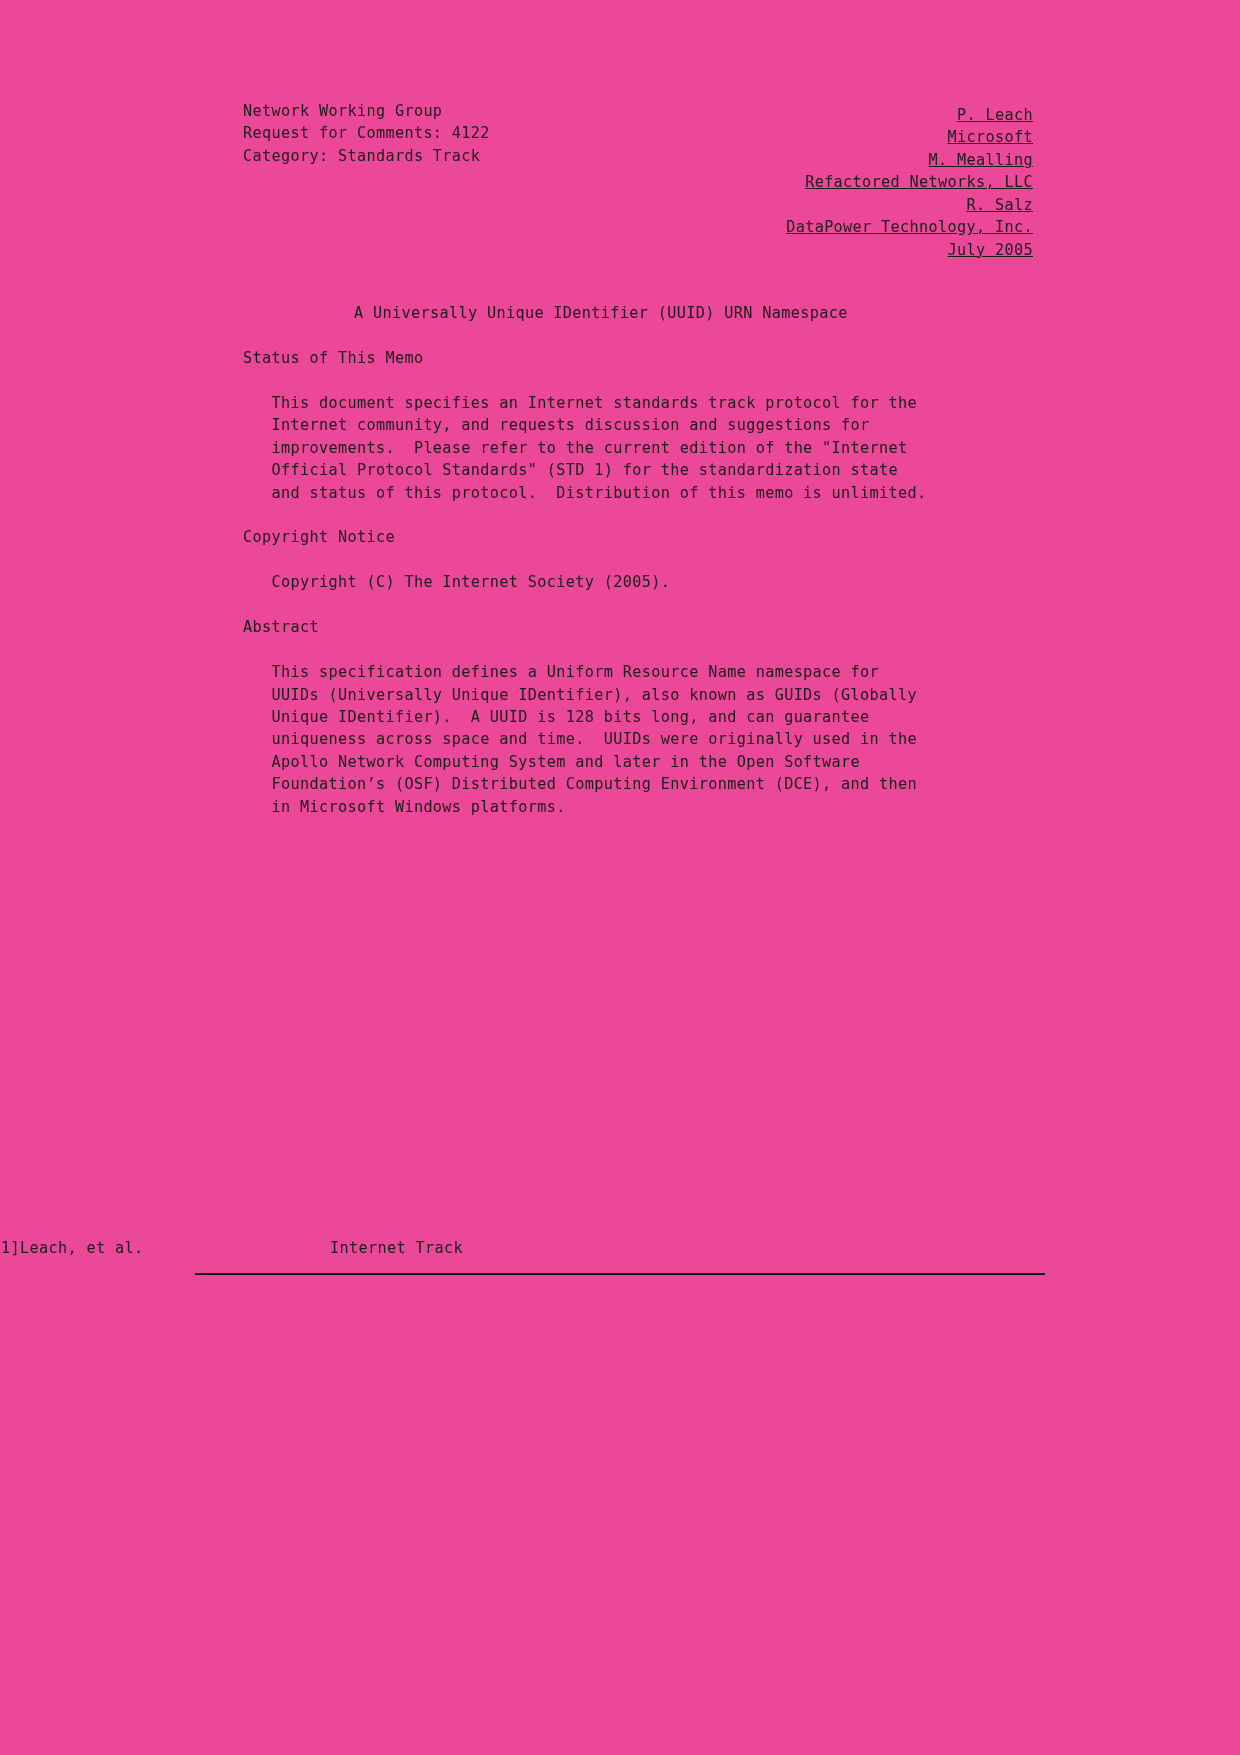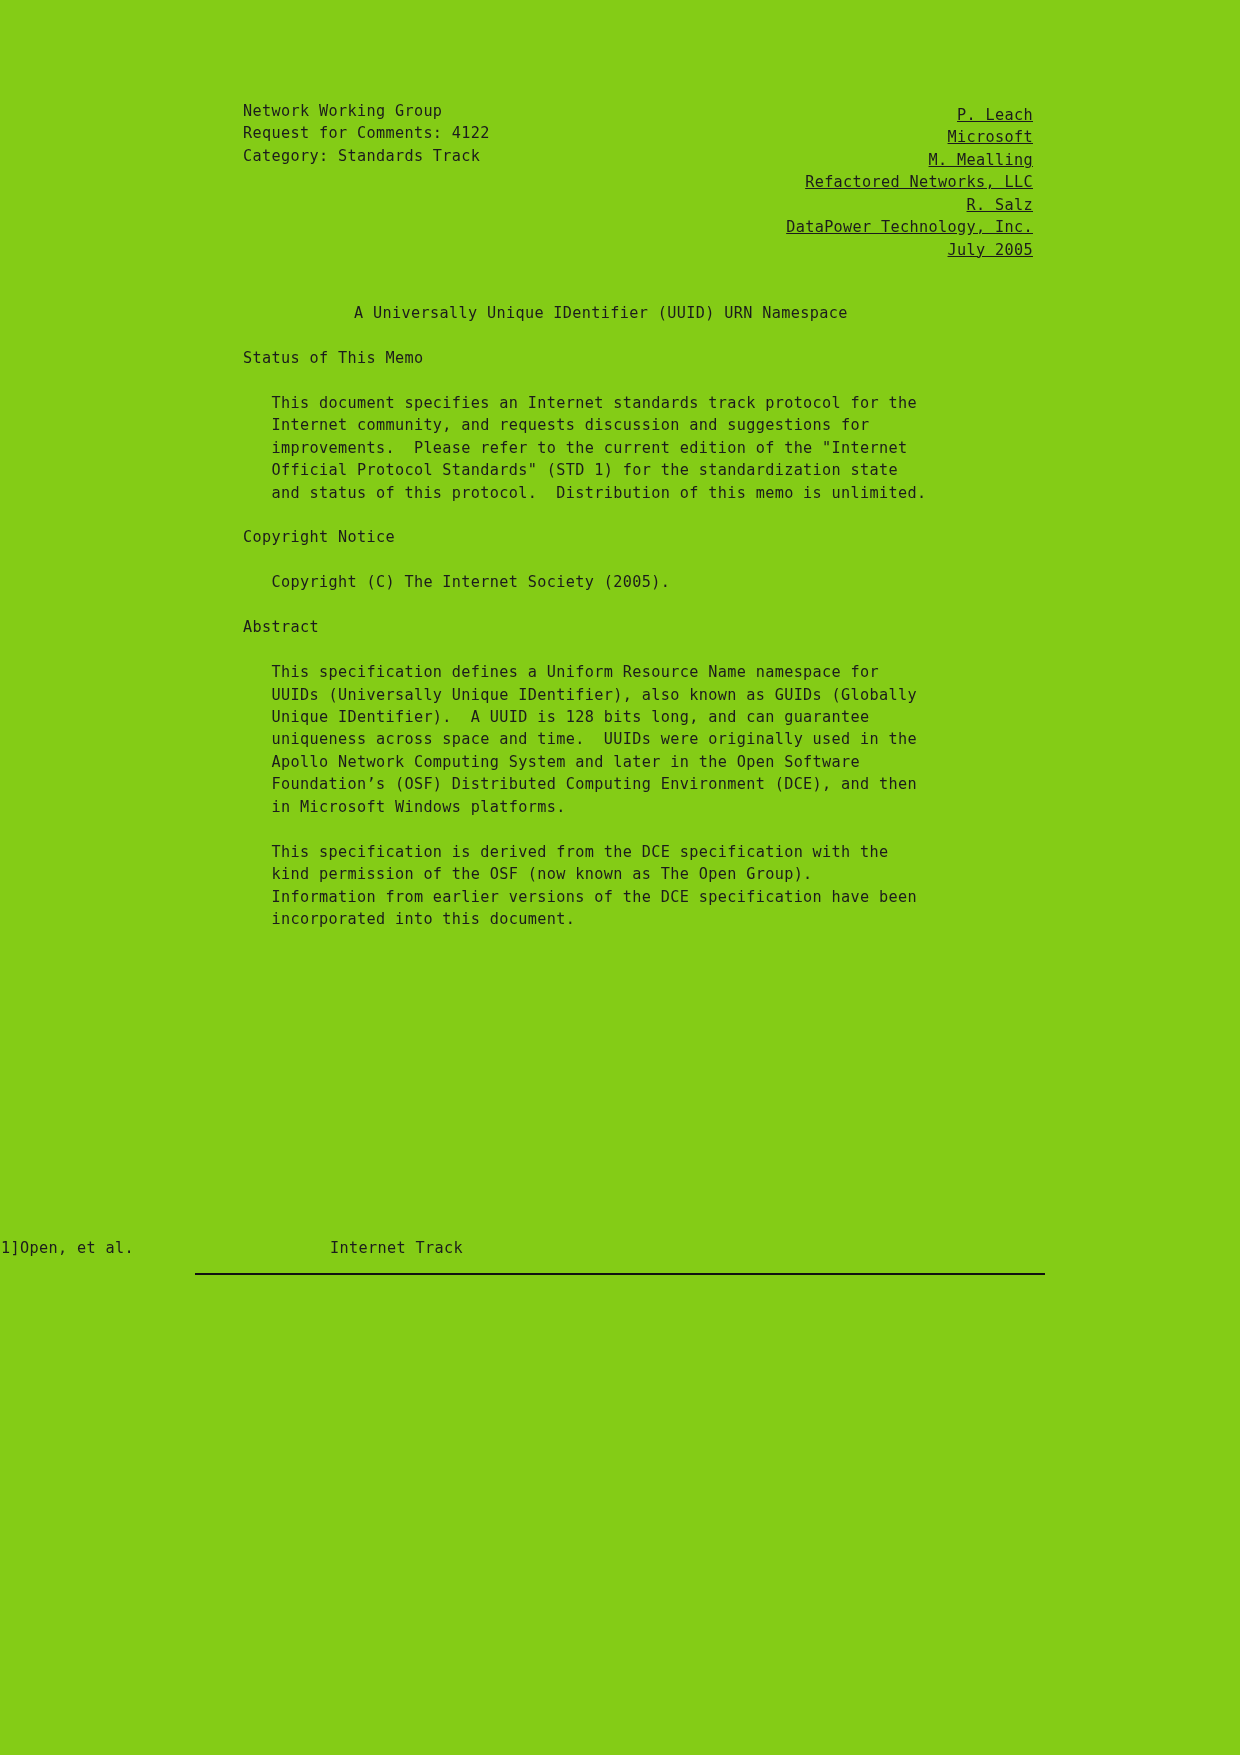--- a/index.html
+++ b/index.html
@@ -12,21 +12,21 @@
     height: 1755px;
     font-family: "DejaVu Sans Mono", "Liberation Mono", monospace;
     color: #1a1a1a;
   }
   .page {
     position: relative;
     width: 1240px;
     height: 1755px;
     box-sizing: border-box;
     padding: 100px 0 0 16px;
-    background: #84cc16;
+    background: #ec4899;
   }
   .sheet {
     margin: 0 auto;
     width: 810px;
     padding-left: 20px;
     box-sizing: border-box;
   }
   pre.doc {
     margin: 0;
     font-family: "DejaVu Sans Mono", "Liberation Mono", monospace;
@@ -104,24 +104,21 @@
     <pre class="doc"><span class="headerblock"><span class="hdr-row"><span class="hdr-left">Network Working Group</span><span class="hdr-right">P. Leach</span></span><span class="hdr-row"><span class="hdr-left">Request for Comments: 4122</span><span class="hdr-right">Microsoft</span></span><span class="hdr-row"><span class="hdr-left">Category: Standards Track</span><span class="hdr-right">M. Mealling</span></span><span class="hdr-row"><span class="hdr-right">Refactored Networks, LLC</span></span><span class="hdr-row"><span class="hdr-right">R. Salz</span></span><span class="hdr-row"><span class="hdr-right">DataPower Technology, Inc.</span></span><span class="hdr-row"><span class="hdr-right">July 2005</span></span></span><span class="blank"></span><span class="blank"></span><span class="title-line" style="padding-left:111px;">A Universally Unique IDentifier (UUID) URN Namespace</span><span class="blank"></span><span class="section-head">Status of This Memo</span><span class="blank"></span><span class="para">   This document specifies an Internet standards track protocol for the
    Internet community, and requests discussion and suggestions for
    improvements.  Please refer to the current edition of the "Internet
    Official Protocol Standards" (STD 1) for the standardization state
    and status of this protocol.  Distribution of this memo is unlimited.</span><span class="blank"></span><span class="section-head">Copyright Notice</span><span class="blank"></span><span class="para">   Copyright (C) The Internet Society (2005).</span><span class="blank"></span><span class="section-head">Abstract</span><span class="blank"></span><span class="para">   This specification defines a Uniform Resource Name namespace for
    UUIDs (Universally Unique IDentifier), also known as GUIDs (Globally
    Unique IDentifier).  A UUID is 128 bits long, and can guarantee
    uniqueness across space and time.  UUIDs were originally used in the
    Apollo Network Computing System and later in the Open Software
    Foundation’s (OSF) Distributed Computing Environment (DCE), and then
-   in Microsoft Windows platforms.</span><span class="blank"></span><span class="para">   This specification is derived from the DCE specification with the
-   kind permission of the OSF (now known as The Open Group).
-   Information from earlier versions of the DCE specification have been
-   incorporated into this document.</span></pre>
+   in Microsoft Windows platforms.</span><span class="blank"></span></pre>
   </div>
 
   <div class="footer-wrap">
-    <pre class="doc" style="margin:0;"><span class="footer-line"><span class="ft-left">Open, et al.</span><span class="ft-center">Internet Track</span><span class="ft-right">[Page 1]</span></span></pre>
+    <pre class="doc" style="margin:0;"><span class="footer-line"><span class="ft-left">Leach, et al.</span><span class="ft-center">Internet Track</span><span class="ft-right">[Page 1]</span></span></pre>
     <hr class="rule">
   </div>
 
 </div>
 
 </body></html>

